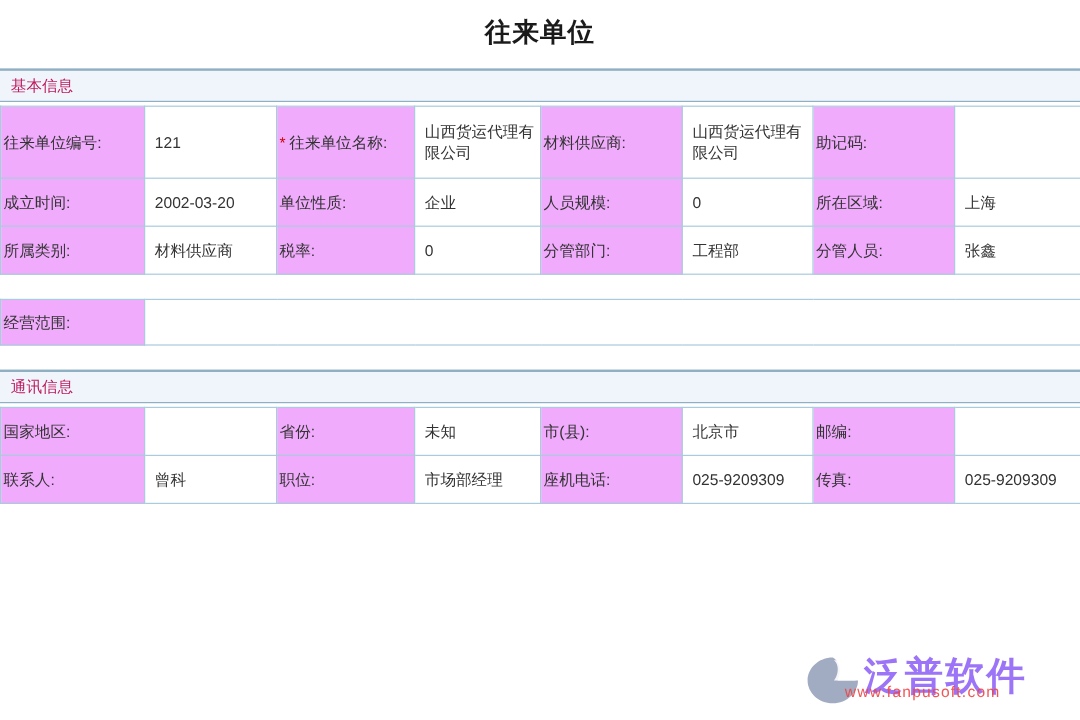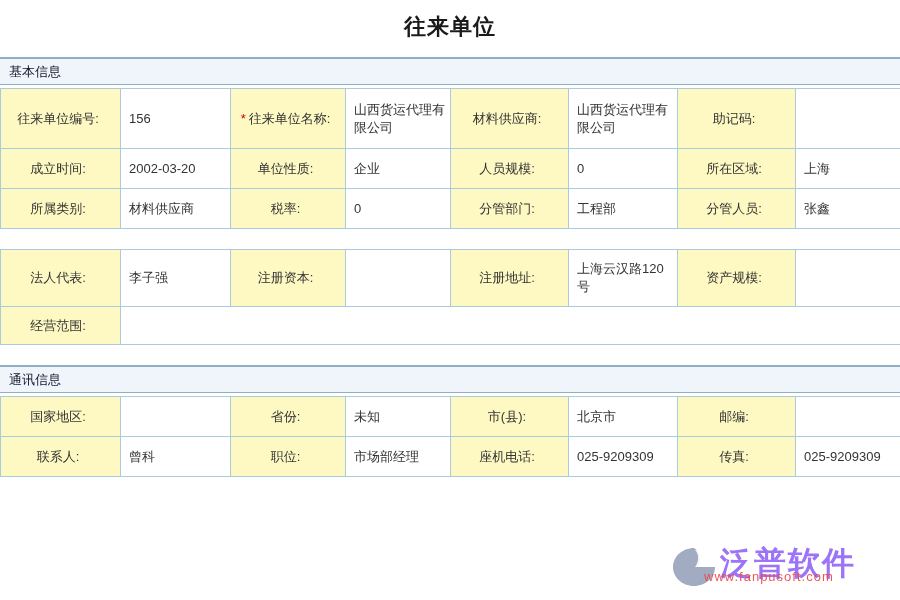--- a/index.html
+++ b/index.html
@@ -5,30 +5,30 @@
   * { margin: 0; padding: 0; box-sizing: border-box; }
   html, body { width: 900px; height: 600px; overflow: hidden; background: #fff;
     font-family: "Liberation Sans", "DejaVu Sans", sans-serif; }
   .page { position: relative; width: 900px; height: 600px; }
 
   .page-title { text-align: center; font-size: 22px; font-weight: bold; color: #1a1a1a;
     padding-top: 12px; height: 57px; letter-spacing: 1px; }
 
   .section-band { height: 28px; background: #f0f5fc;
     border-top: 2px solid #8fafc2; border-bottom: 1px solid #8fafc2;
-    font-size: 13px; color: #0f172a; line-height: 25px; padding-left: 9px; }
+    font-size: 13px; color: #be185d; line-height: 25px; padding-left: 9px; }
 
   .gap3  { height: 3px; }
   .gap17 { height: 17px; }
   .gap20 { height: 20px; }
 
   table.form { width: 900px; border-collapse: collapse; table-layout: fixed; }
   table.form td { border: 1px solid #a9cbdd; font-size: 13px; color: #333;
     vertical-align: middle; line-height: 1.35; }
-  td.lbl { background: #fef9c3; text-align: center; padding: 4px 7px 4px 2px; color: #333; }
+  td.lbl { background: #f0abfc; text-align: left; padding: 4px 7px 4px 2px; color: #333; }
   td.val { background: #ffffff; text-align: left; padding: 4px 4px 4px 8px;
     word-break: break-all; }
   tr.h60 { height: 60px; }
   tr.h57 { height: 57px; }
   tr.h40 { height: 40px; }
   tr.h38 { height: 38px; }
   .req { color: #d00000; margin-right: 3px; }
 
   .watermark { position: absolute; right: 2px; bottom: 6px; width: 230px; height: 52px;
     pointer-events: none; }
@@ -56,21 +56,21 @@
         <col style="width:115px">
         <col style="width:105px">
       <col style="width:118px">
         <col style="width:109px">
         <col style="width:118px">
         <col style="width:105px">
     </colgroup>
     <tbody>
         <tr class="h60">
       <td class="lbl"><span>往来单位编号:</span></td>
-      <td class="val"><span>156</span></td>
+      <td class="val"><span>121</span></td>
       <td class="lbl"><span class="req">*</span><span>往来单位名称:</span></td>
       <td class="val"><span>山西货运代理有限公司</span></td>
       <td class="lbl"><span>材料供应商:</span></td>
       <td class="val"><span>山西货运代理有限公司</span></td>
       <td class="lbl"><span>助记码:</span></td>
       <td class="val"><span></span></td>
     </tr>
     <tr class="h40">
       <td class="lbl"><span>成立时间:</span></td>
       <td class="val"><span>2002-03-20</span></td>
@@ -102,30 +102,20 @@
       <col style="width:120px">
         <col style="width:110px">
         <col style="width:115px">
         <col style="width:105px">
       <col style="width:118px">
         <col style="width:109px">
         <col style="width:118px">
         <col style="width:105px">
     </colgroup>
     <tbody>
-        <tr class="h57">
-      <td class="lbl"><span>法人代表:</span></td>
-      <td class="val"><span>李子强</span></td>
-      <td class="lbl"><span>注册资本:</span></td>
-      <td class="val"><span></span></td>
-      <td class="lbl"><span>注册地址:</span></td>
-      <td class="val"><span>上海云汉路120号</span></td>
-      <td class="lbl"><span>资产规模:</span></td>
-      <td class="val"><span></span></td>
-    </tr>
     <tr class="h38">
       <td class="lbl"><span>经营范围:</span></td>
       <td class="val" colspan="7"><span></span></td>
     </tr>
   </tbody>
     </table>
 
   <div class="gap20"></div>
 
   <div class="section-band">

